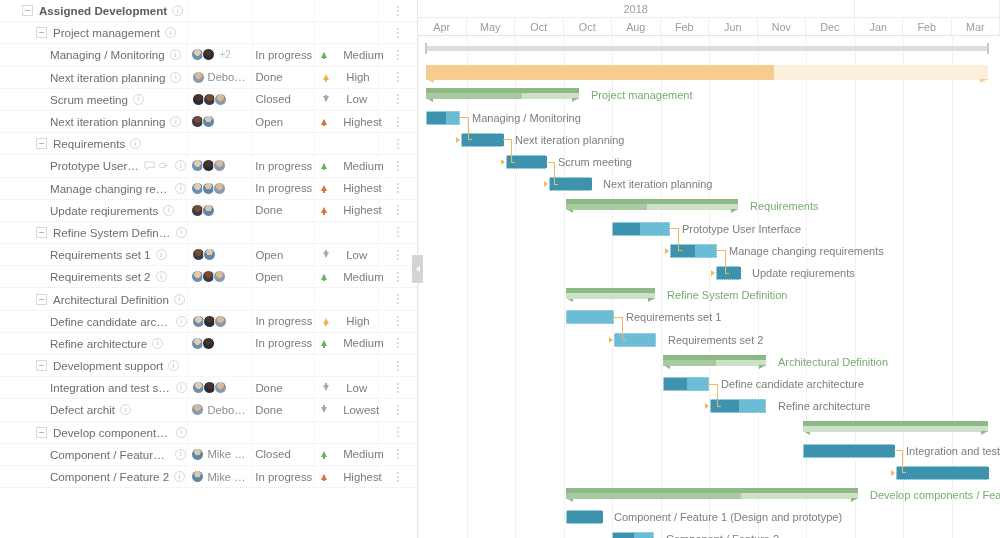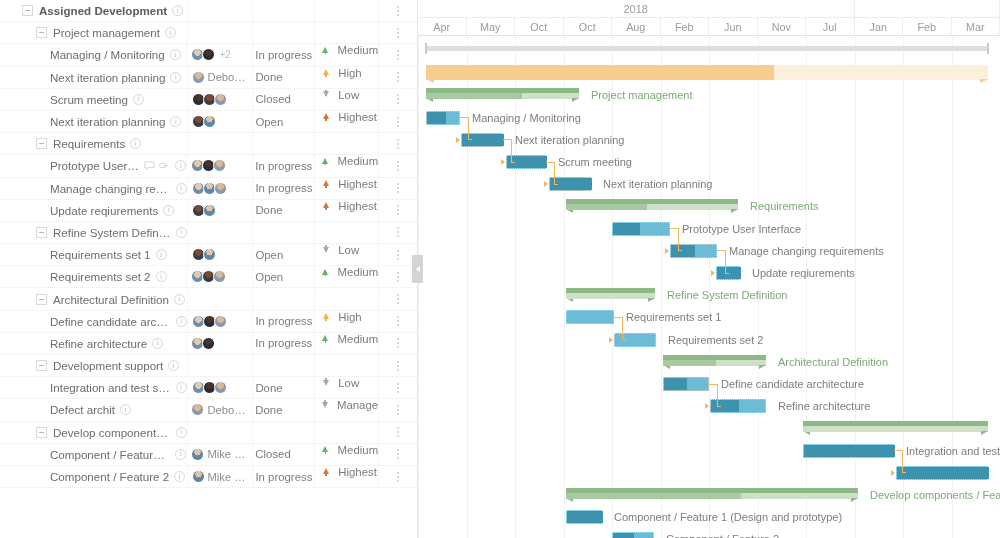--- a/index.html
+++ b/index.html
@@ -27,21 +27,21 @@
   .hc-plus   { width: 38px; border-right: none; }
   .plus-ico { position: relative; width: 13px; height: 13px; }
   .plus-ico:before, .plus-ico:after { content:""; position:absolute; background:#d6d6d6; }
   .plus-ico:before { left:6px; top:0; width:1.4px; height:13px; }
   .plus-ico:after  { top:6px; left:0; height:1.4px; width:13px; }
 
   .grow { display: flex; height: 22.2px; border-bottom: 1px dotted #ebebeb; align-items: center; }
   .c-name { width: 188px; height:100%; display:flex; align-items:center; border-right:1px dotted #f0f0f0; overflow:hidden; }
   .c-assign { width: 66px; height:100%; display:flex; align-items:center; border-right:1px dotted #f0f0f0; padding-left:4px;}
   .c-status { width: 62px; height:100%; display:flex; align-items:center; border-right:1px dotted #f0f0f0; }
-  .c-prio { width: 64px; height:100%; display:flex; align-items:flex-start; border-right:1px dotted #f0f0f0; gap:8px; }
+  .c-prio { width: 64px; height:100%; display:flex; align-items:center; border-right:1px dotted #f0f0f0; gap:16px; }
   .c-menu { width: 38px; height:100%; display:flex; align-items:center; justify-content:center; }
 
   .expander {
     width: 11px; height: 11px; border: 1px solid #d9d9d9; background:#fff;
     display:inline-flex; align-items:center; justify-content:center; flex:0 0 auto; margin-right:6px;
   }
   .expander:before { content:""; width:5px; height:1px; background:#b5b5b5; }
   .tname { font-size: 11.6px; color: #6d6d6d; white-space:nowrap; overflow:hidden; text-overflow:ellipsis; }
   .lvl-root .tname { font-style: italic; color:#7a7a7a; }
   .lvl-1 .tname { font-weight: 700; color: #5c5c5c; }
@@ -640,21 +640,21 @@
             <span class="av-name">Debo…</span>
           </div>
           <div class="c-status">
             <span class="status-txt">Done</span>
           </div>
           <div class="c-prio">
             <span class="arrow-wrap down" style="color: rgb(168, 168, 168); margin-left: 6px;">
               <i class="stem"></i>
               <span class="arrow down" style="margin-left: 0px;"></span>
             </span>
-            <span class="prio-txt">Manage</span>
+            <span class="prio-txt">Lowest</span>
           </div>
           <div class="c-menu">
             <span class="kebab">
               <i></i>
               <i></i>
               <i></i>
             </span>
           </div>
         </div>
         <div class="grow lvl-2">
@@ -751,21 +751,21 @@
       </div>
     <div id="monthbar">
         <div class="mo">Apr</div>
         <div class="mo">May</div>
         <div class="mo">Oct</div>
         <div class="mo">Oct</div>
         <div class="mo">Aug</div>
         <div class="mo">Feb</div>
         <div class="mo">Jun</div>
         <div class="mo">Nov</div>
-        <div class="mo">Jul</div>
+        <div class="mo">Dec</div>
         <div class="mo">Jan</div>
         <div class="mo">Feb</div>
         <div class="mo">Mar</div>
       </div>
     <div id="plot">
       <div id="gridlines">
           <div class="vg" style="left: 0px;"></div>
           <div class="vg" style="left: 48.5px;"></div>
           <div class="vg" style="left: 97px;"></div>
           <div class="vg" style="left: 145.5px;"></div>

